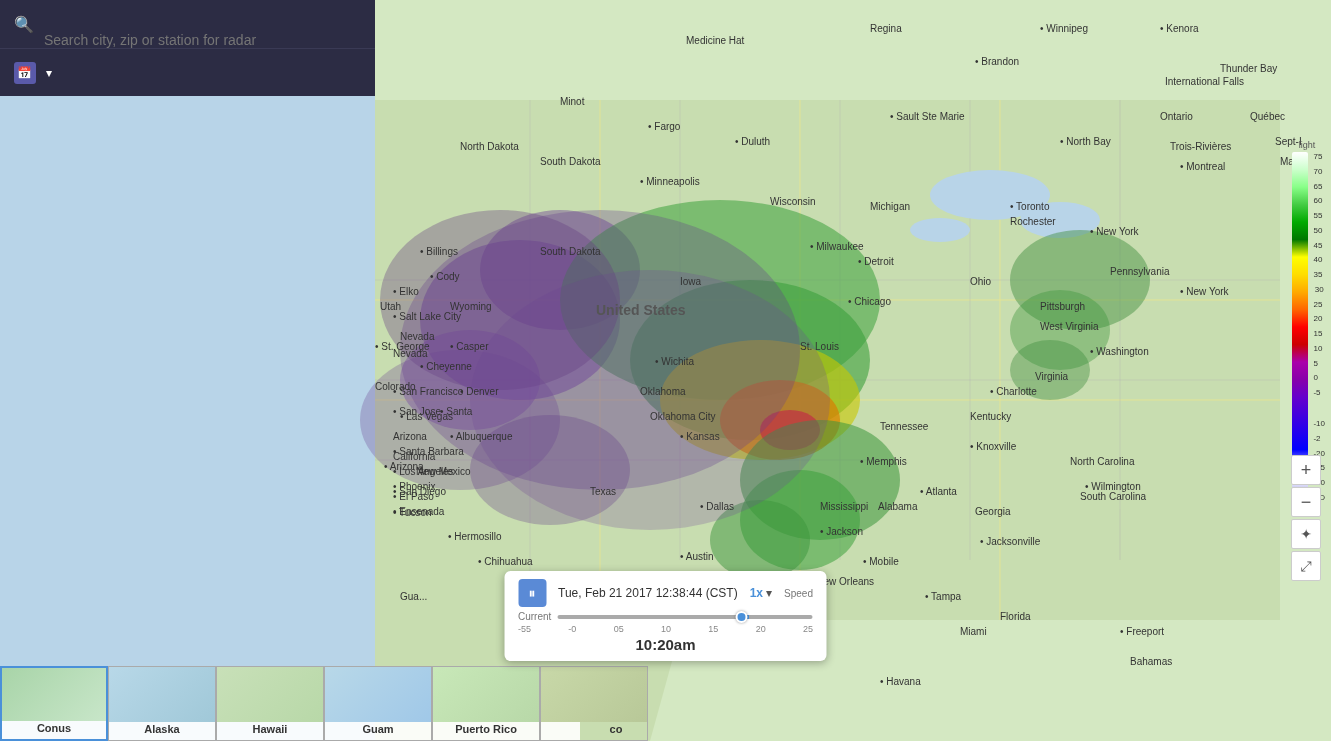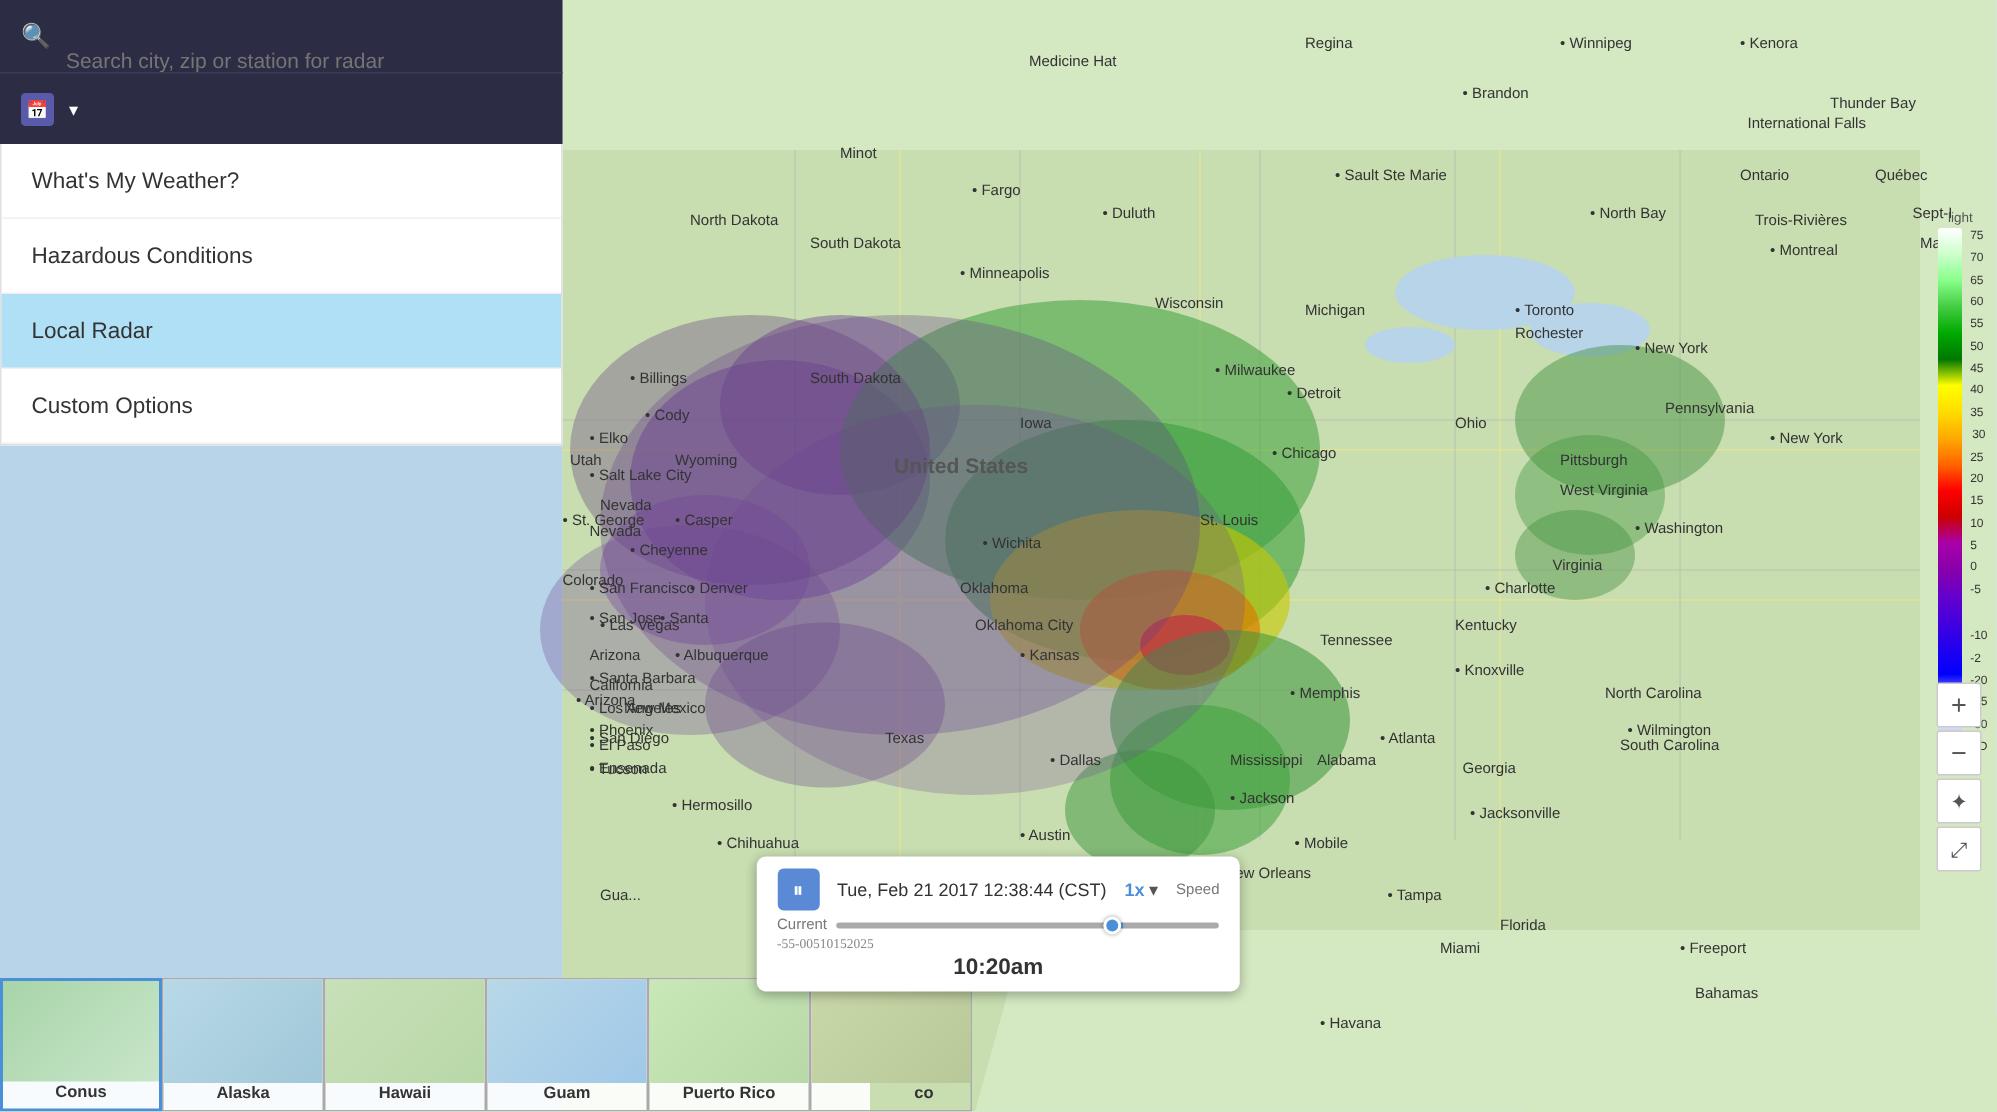--- a/index.html
+++ b/index.html
@@ -149,21 +149,21 @@
       font-size: 18px;
       color: #555;
       border-radius: 2px;
     }
 
     
     #bottom-thumbnails {
       position: absolute;
       bottom: 0; left: 0;
       width: 580px;
-      height: 89px;
+      height: 75px;
       display: flex;
       z-index: 50;
       background: rgba(255,255,255,0.9);
     }
 
     .thumbnail {
       flex: 1;
       border: 1px solid #aaa;
       display: flex;
       flex-direction: column;
@@ -270,24 +270,23 @@
       transform: translate(-50%, -50%);
       width: 12px; height: 12px;
       background: #4a90d9;
       border-radius: 50%;
       border: 2px solid white;
       box-shadow: 0 0 3px rgba(0,0,0,0.4);
     }
 
     .slider-ticks {
       display: flex;
-      justify-content: flex-start;
+      justify-content: space-between;
       width: 100%;
       margin-top: 2px;
-      font-family: Liberation Serif, serif;
     }
 
     .tick-label {
       font-size: 9px;
       color: #888;
     }
 
     #current-time-display {
       font-size: 15px;
       color: #333;
@@ -470,34 +469,20 @@
   <div id="search-bar">
     <span class="search-icon-wrap">🔍</span>
     <input id="search-input" type="text" placeholder="Search city, zip or station for radar" style="">
   </div>
 
   <div id="agenda-bar">
     <div class="calendar-icon">📅</div>
     <span class="chevron">▾</span>
   </div>
 
-  <div id="menu-items">
-    <div class="menu-item">
-      <span>What's My Weather?</span>
-    </div>
-    <div class="menu-item">
-      <span>Hazardous Conditions</span>
-    </div>
-    <div class="menu-item active">
-      <span>Local Radar</span>
-    </div>
-    <div class="menu-item">
-      <span>Custom Options</span>
-    </div>
-  </div>
 </div>
 
 <div id="radar-scale">
   <div class="scale-label-top">light</div>
   <div style="display:flex; gap:2px; align-items:stretch; height:350px;">
     <div class="color-bar" style="width:16px; height:350px; background: linear-gradient(to bottom, 
       #ffffff 0%, 
       #ccffcc 5%,
       #88ff88 10%,
       #44cc44 15%,

